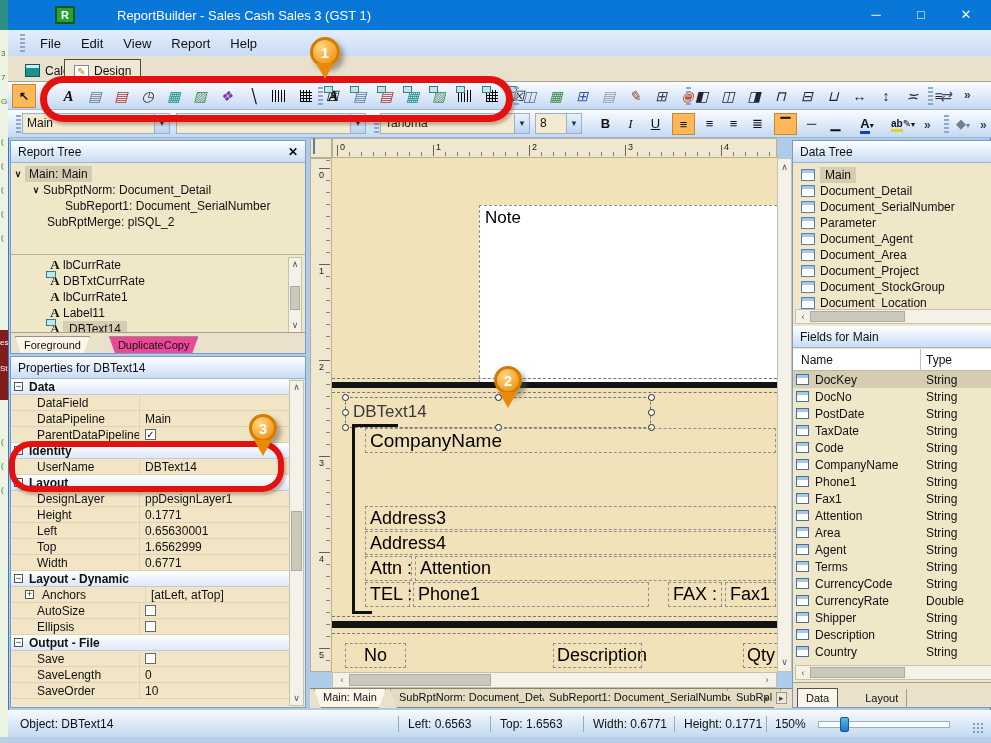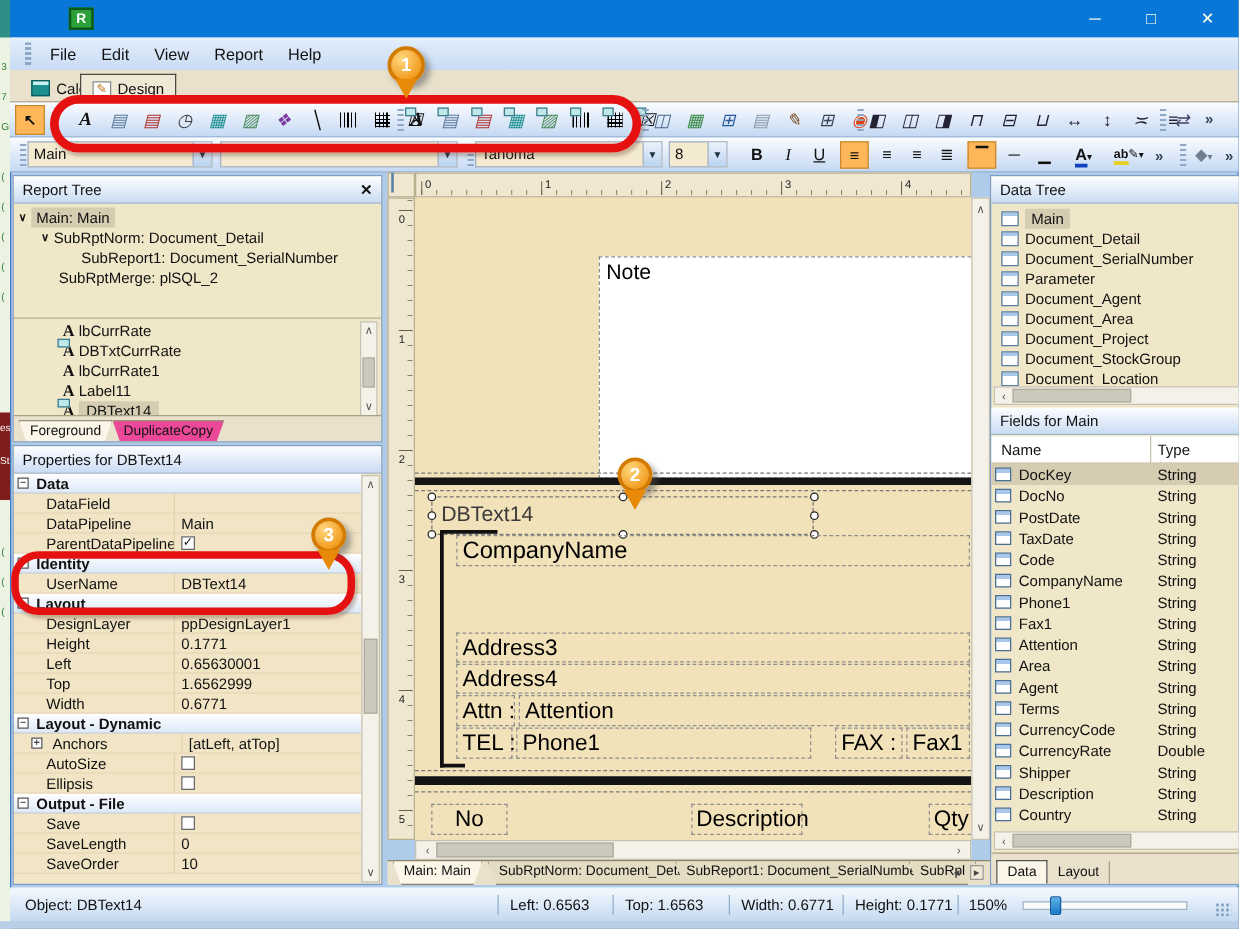--- a/index.html
+++ b/index.html
@@ -38,21 +38,21 @@
 .fbtn.on{background:#FDB759;border:1px solid #C88830;}
 
 .panel{position:absolute;background:#F0E6C8;border:1px solid #7A9CC6;overflow:hidden;}
 .phead{height:22px;background:linear-gradient(#FDFEFF,#C9DCF4);border-bottom:1px solid #9DB6D4;display:flex;align-items:center;padding:0 7px;font-size:12px;gap:28px;}
 .phead .x{margin-left:auto;font-weight:bold;font-size:12px;}
 .titem{height:16px;display:flex;align-items:center;font-size:12px;white-space:nowrap;}
 .sel{background:#D5CCB1;}
 .chev{font-size:9px;font-weight:bold;width:14px;text-align:center;}
 .serifA{font-family:"Liberation Serif",serif;font-weight:bold;font-size:13px;width:16px;text-align:center;position:relative;}
 .serifA.db::before{content:"";position:absolute;left:-1px;top:-2px;width:8px;height:5px;background:#BFE8E8;border:1px solid #3A7A8A;}
-.ttabs{position:absolute;bottom:0;left:0;right:0;height:21px;background:#E9E1CC;border-top:1px solid #A99F85;display:flex;align-items:flex-end;padding-left:4px;gap:0;margin-top:18px;}
+.ttabs{position:absolute;bottom:0;left:0;right:0;height:21px;background:#E9E1CC;border-top:1px solid #A99F85;display:flex;align-items:flex-end;padding-left:4px;gap:19px;margin-top:18px;}
 .ttab{padding:2px 8px;font-size:11px;border:1px solid #9A927A;border-bottom:none;background:#ec4899;clip-path:polygon(0 0,100% 0,calc(100% - 6px) 100%,6px 100%);}
 .ttab.on{background:#FBF6E8;}
 
 .vsb,.hsb{position:absolute;background:#F3F1E8;border:1px solid #C6C2B0;}
 .sarr{position:absolute;color:#555;font-size:9px;width:100%;text-align:center;line-height:13px;}
 .sarr.h{width:14px;height:100%;line-height:14px;}
 .thumb{position:absolute;background:#CBC8BC;border:1px solid #AFAC9E;}
 
 .pgrid{position:absolute;left:0;top:22px;right:16px;bottom:0;overflow:hidden;}
 .pgroup{height:16px;display:flex;align-items:center;background:linear-gradient(#FFFFFF,#DCE9F8);border-bottom:1px solid #C2CBD8;font-weight:bold;font-size:12px;}
@@ -106,20 +106,21 @@
 St.</div>
     <div class="abs fragtxt" style="left:1px;top:430px;">(
 (
 (</div>
   </div>
 
   <div id="app"></div>
 
   <div id="titlebar">
     <div id="appicon">R</div>
+    <div class="ttl">ReportBuilder - Sales Cash Sales 3 (GST 1)</div>
     <div class="capbtn" style="right:100px;">─</div>
     <div class="capbtn" style="right:55px;">□</div>
     <div class="capbtn" style="right:10px;">✕</div>
   </div>
 
   <div id="menubar">
     <span class="grip"></span>
     <span class="mitem">File</span>
     <span class="mitem">Edit</span>
     <span class="mitem">View</span>

